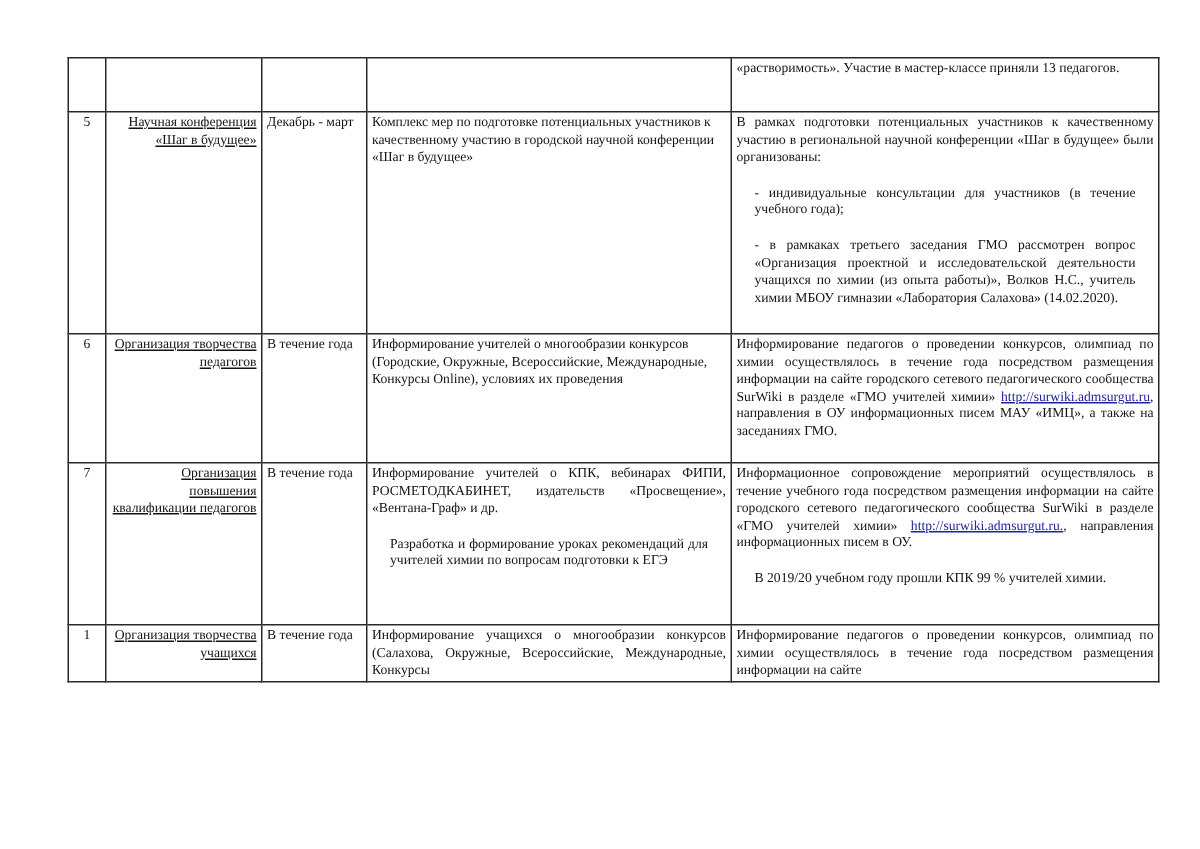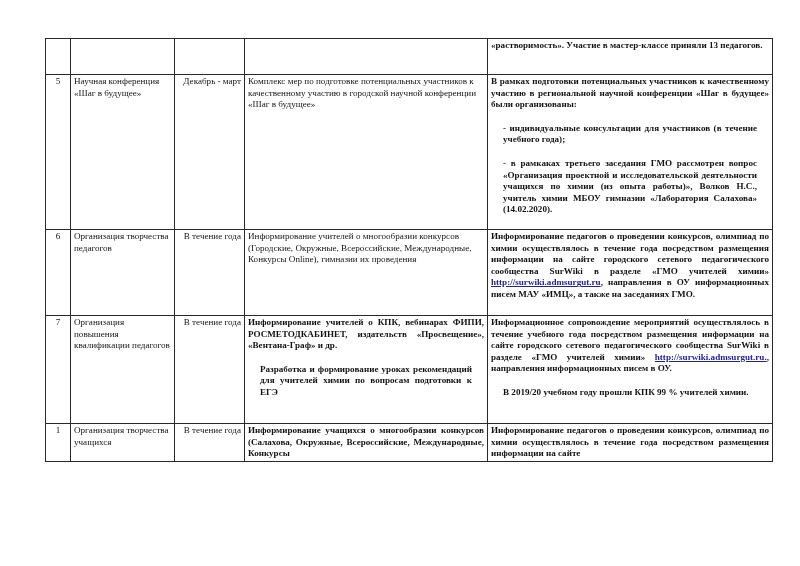--- a/index.html
+++ b/index.html
@@ -44,26 +44,26 @@
     overflow-wrap: break-word;
     hyphens: manual;
   }
 
   
   col.c-num   { width: 25px; }
   col.c-name  { width: 104px; }
   col.c-date  { width: 70px; }
   col.c-plan  { width: 243px; }
   col.c-res   { width: 285px; }
-  .ta-just    { text-align: justify; text-justify: inter-word; font-weight: bold; }
+  .ta-just    { text-align: justify; text-justify: inter-word; }
   .ta-left    { text-align: left; }
 
   .cell-num   { text-align: center; }
-  .cell-name  { text-align: left; }
-  .cell-date  { text-align: right; }
+  .cell-name  { text-align: right; text-decoration: underline; }
+  .cell-date  { text-align: left; }
 
   .section-row td {
     text-align: center;
     font-weight: bold;
     letter-spacing: 0.4px;
     padding-top: 2px;
     padding-bottom: 2px;
   }
 
   .para { margin: 12px; }
@@ -108,21 +108,21 @@
         <td class="cell-name">Научная конференция «Шаг в будущее»</td>
         <td class="cell-date">Декабрь - март</td>
         <td class="ta-left">Комплекс мер по подготовке потенциальных участников к качественному участию в городской научной конференции «Шаг в будущее»</td>
         <td class="ta-just">В рамках подготовки потенциальных участников к качественному участию в региональной научной конференции «Шаг в будущее» были организованы:<div class="para">- индивидуальные консультации для участников (в течение учебного года);</div><div class="para">- в рамкаках третьего заседания ГМО рассмотрен вопрос «Организация проектной и исследовательской деятельности учащихся по химии (из опыта работы)», Волков Н.С., учитель химии МБОУ гимназии «Лаборатория Салахова» (14.02.2020).</div></td>
       </tr>
 
       <tr style="height:86px;">
         <td class="cell-num">6</td>
         <td class="cell-name">Организация творчества педагогов</td>
         <td class="cell-date">В течение года</td>
-        <td class="ta-left">Информирование учителей о многообразии конкурсов (Городские, Окружные, Всероссийские, Международные, Конкурсы Online), гимназии их проведения</td>
+        <td class="ta-left">Информирование учителей о многообразии конкурсов (Городские, Окружные, Всероссийские, Международные, Конкурсы Online), условиях их проведения</td>
         <td class="ta-just">Информирование педагогов о проведении конкурсов, олимпиад по химии осуществлялось в течение года посредством размещения информации на сайте городского сетевого педагогического сообщества SurWiki в разделе «ГМО учителей химии» <a class="doclink" href="#">http://surwiki.admsurgut.ru</a>, направления в ОУ информационных писем МАУ «ИМЦ», а также на заседаниях ГМО.</td>
       </tr>
 
       <tr style="height:108px;">
         <td class="cell-num">7</td>
         <td class="cell-name">Организация повышения квалификации педагогов</td>
         <td class="cell-date">В течение года</td>
         <td class="ta-just">Информирование учителей о КПК, вебинарах ФИПИ, РОСМЕТОДКАБИНЕТ, издательств «Просвещение», «Вентана-Граф» и др.<div class="para">Разработка и формирование уроках рекомендаций для учителей химии по вопросам подготовки к ЕГЭ</div></td>
         <td class="ta-just">Информационное сопровождение мероприятий осуществлялось в течение учебного года посредством размещения информации на сайте городского сетевого педагогического сообщества SurWiki в разделе «ГМО учителей химии» <a class="doclink" href="#">http://surwiki.admsurgut.ru.</a>, направления информационных писем в ОУ.<div class="para">В 2019/20 учебном году прошли КПК 99 % учителей химии.</div></td>
       </tr>

